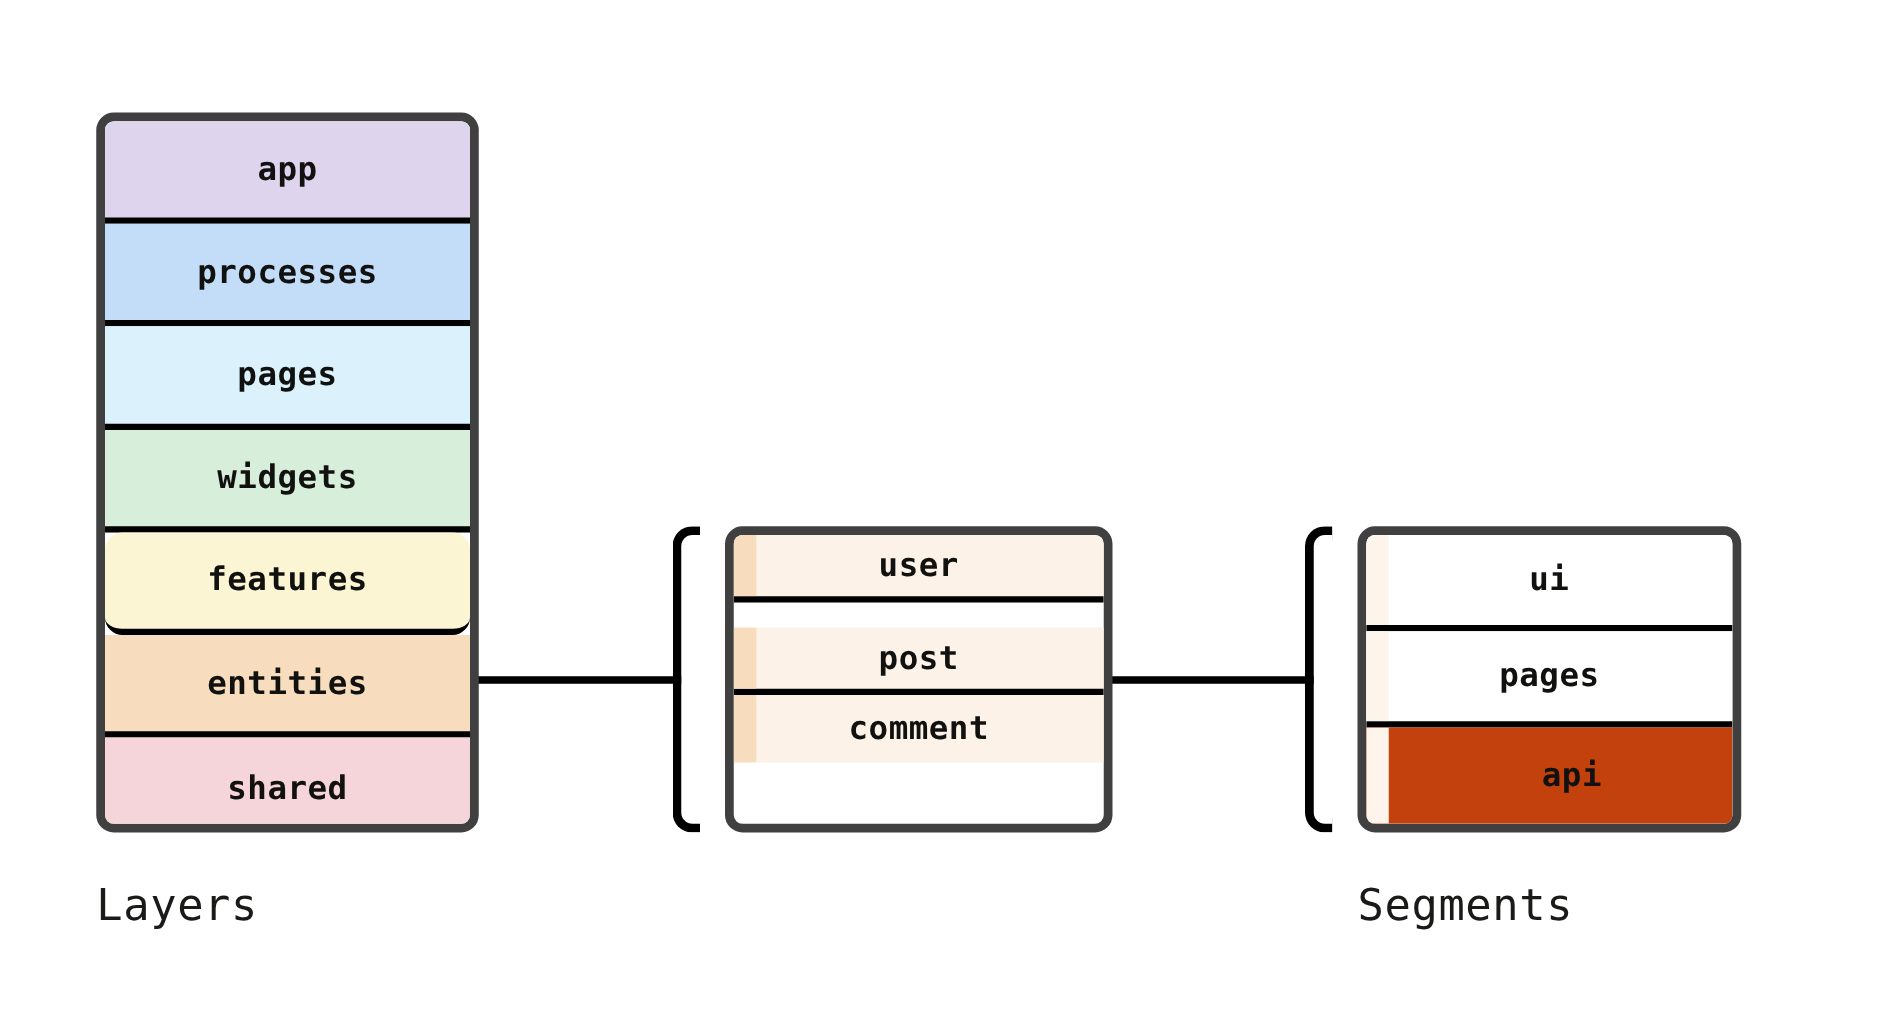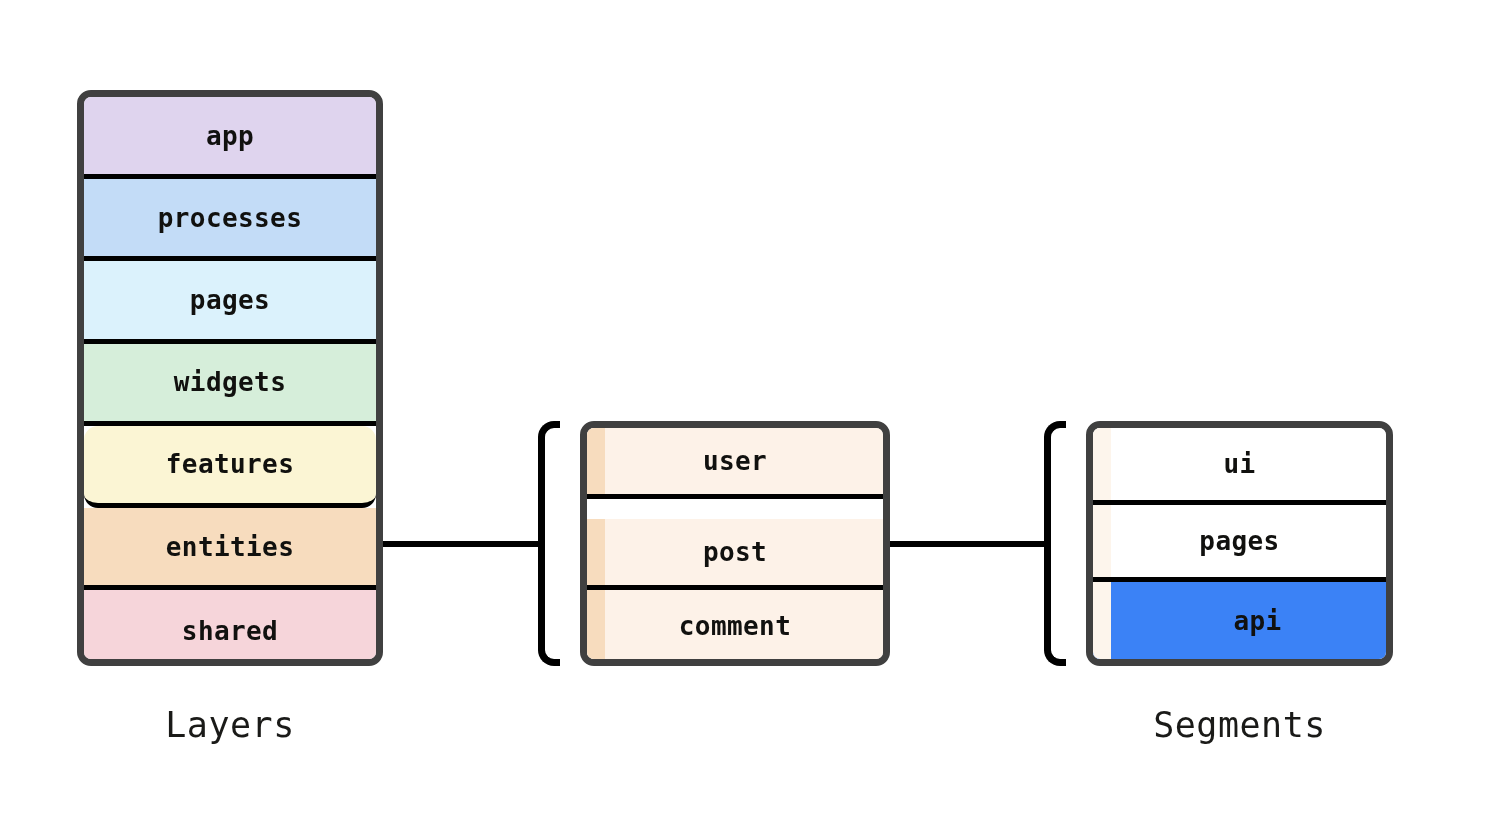--- a/index.html
+++ b/index.html
@@ -73,21 +73,21 @@
   }
 
   
   #slices-box {
     left: 580px;
     top: 421px;
     width: 310px;
     height: 245px;
   }
   #slices-box .row {
-    height: 71px;
+    height: 54px;
   }
 
   
   #segments-box {
     left: 1086px;
     top: 421px;
     width: 307px;
     height: 245px;
   }
   #segments-box .row {
@@ -132,21 +132,20 @@
   #connector-right {
     left: 886px;
     top: 541px;
     width: 165px;
   }
 
   
   .caption {
     position: absolute;
     top: 705px;
-    text-align: center;
     font-size: 35px;
     font-weight: normal;
     color: #1a1a18;
     letter-spacing: 0.5px;
     white-space: nowrap;
   }
   #caption-layers   { left: 77px;   width: 306px; }
   #caption-slices   { left: 580px;  width: 310px; }
   #caption-segments { left: 1086px; width: 307px; }
 </style>
@@ -202,21 +201,21 @@
 
   <div class="box" id="segments-box">
     <div class="row" style="background: rgb(255, 255, 255);">
       <span class="stripe" style="background: rgb(253, 245, 236);"></span>
       <span class="row-label">ui</span>
     </div>
     <div class="row" style="background: rgb(255, 255, 255);">
       <span class="stripe" style="background: rgb(253, 245, 236);"></span>
       <span class="row-label">pages</span>
     </div>
-    <div class="row" style="background: #3b82f6; padding-left: 36px;">
+    <div class="row" style="background: #c2410c; padding-left: 36px;">
       <span class="stripe" style="background: rgb(253, 245, 236);"></span>
       <span class="row-label">api</span>
     </div>
   </div>
 
   <div class="caption" id="caption-layers">Layers</div>
   <div class="caption" id="caption-segments">Segments</div>
 
 </div>
 

